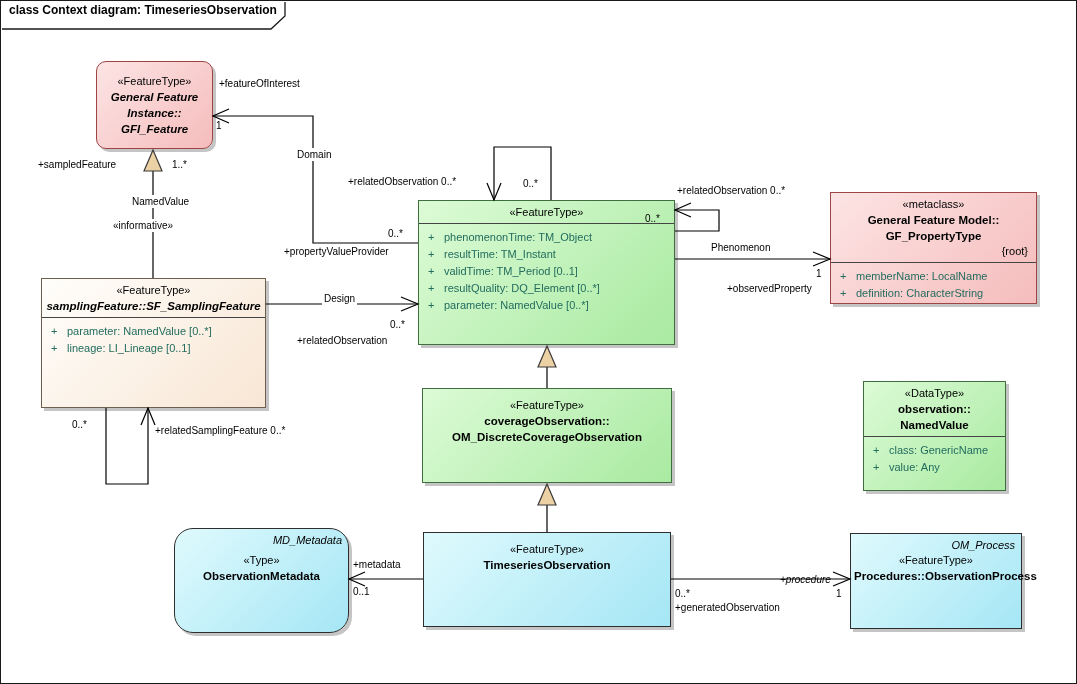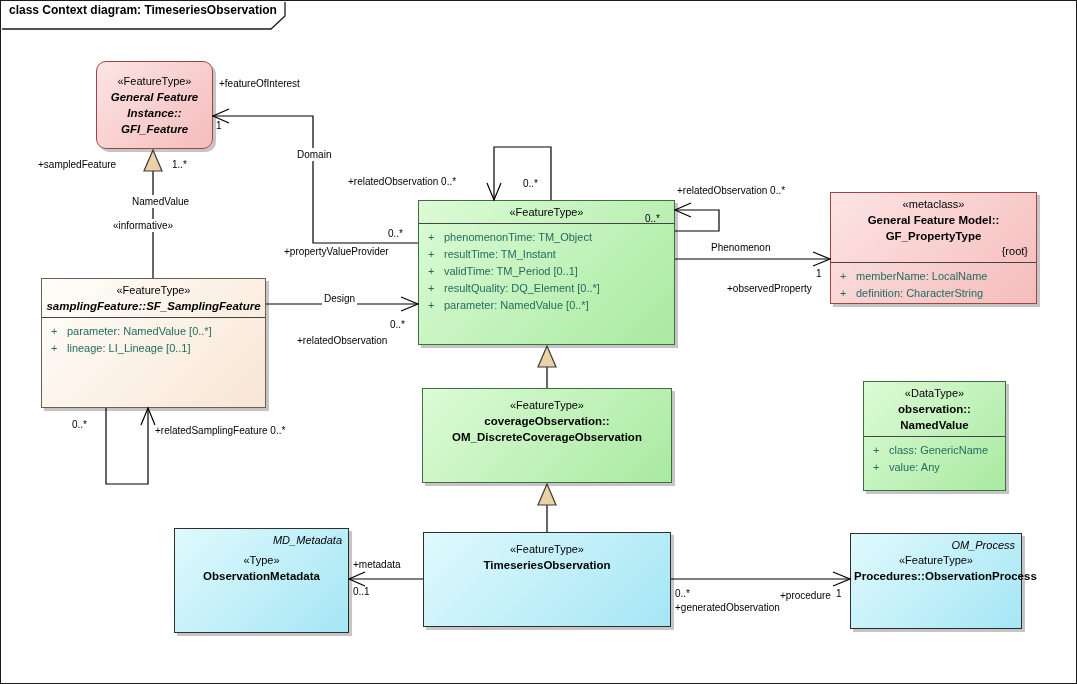--- a/index.html
+++ b/index.html
@@ -136,21 +136,21 @@
           <span class="vis">+</span>
           <span>class: GenericName</span>
         </div>
       <div class="attr">
           <span class="vis">+</span>
           <span>value: Any</span>
         </div>
     </div>
   </div>
 
-  <div class="cls cyan" style="left:173px;top:527px;width:175px;height:105px;">
+  <div class="cls cyan" style="left:173px;top:527px;width:175px;height:105px;border-radius:19px;">
     <div class="hdr" style="padding-top:24px;">
       <span class="parent-label">MD_Metadata</span>
       <span class="stereo">«Type»</span>
       <span class="cname">ObservationMetadata</span>
     </div>
   </div>
 
   <div class="cls cyan" style="left:422px;top:531px;width:248px;height:95px;">
     <div class="hdr" style="padding-top:9px;">
       <span class="stereo">«FeatureType»</span>
@@ -245,18 +245,18 @@
   <div class="lbl" style="left:283px;top:244px;">+propertyValueProvider</div>
   <div class="lbl" style="left:347px;top:174px;">+relatedObservation 0..*</div>
   <div class="lbl" style="left:522px;top:176px;">0..*</div>
   <div class="lbl" style="left:676px;top:183px;">+relatedObservation 0..*</div>
   <div class="lbl" style="left:644px;top:211px;">0..*</div>
   <div class="lbl bg" style="left:708px;top:240px;">Phenomenon</div>
   <div class="lbl" style="left:815px;top:266px;">1</div>
   <div class="lbl" style="left:726px;top:281px;">+observedProperty</div>
   <div class="lbl" style="left:352px;top:557px;">+metadata</div>
   <div class="lbl" style="left:352px;top:584px;">0..1</div>
-  <div class="lbl" style="left:779px;top:588px;">+procedure</div>
+  <div class="lbl" style="left:779px;top:572px;font-style:italic;">+procedure</div>
   <div class="lbl" style="left:835px;top:586px;">1</div>
   <div class="lbl" style="left:674px;top:586px;">0..*</div>
   <div class="lbl" style="left:674px;top:600px;">+generatedObservation</div>
 
 </div>
 
 </body></html>

